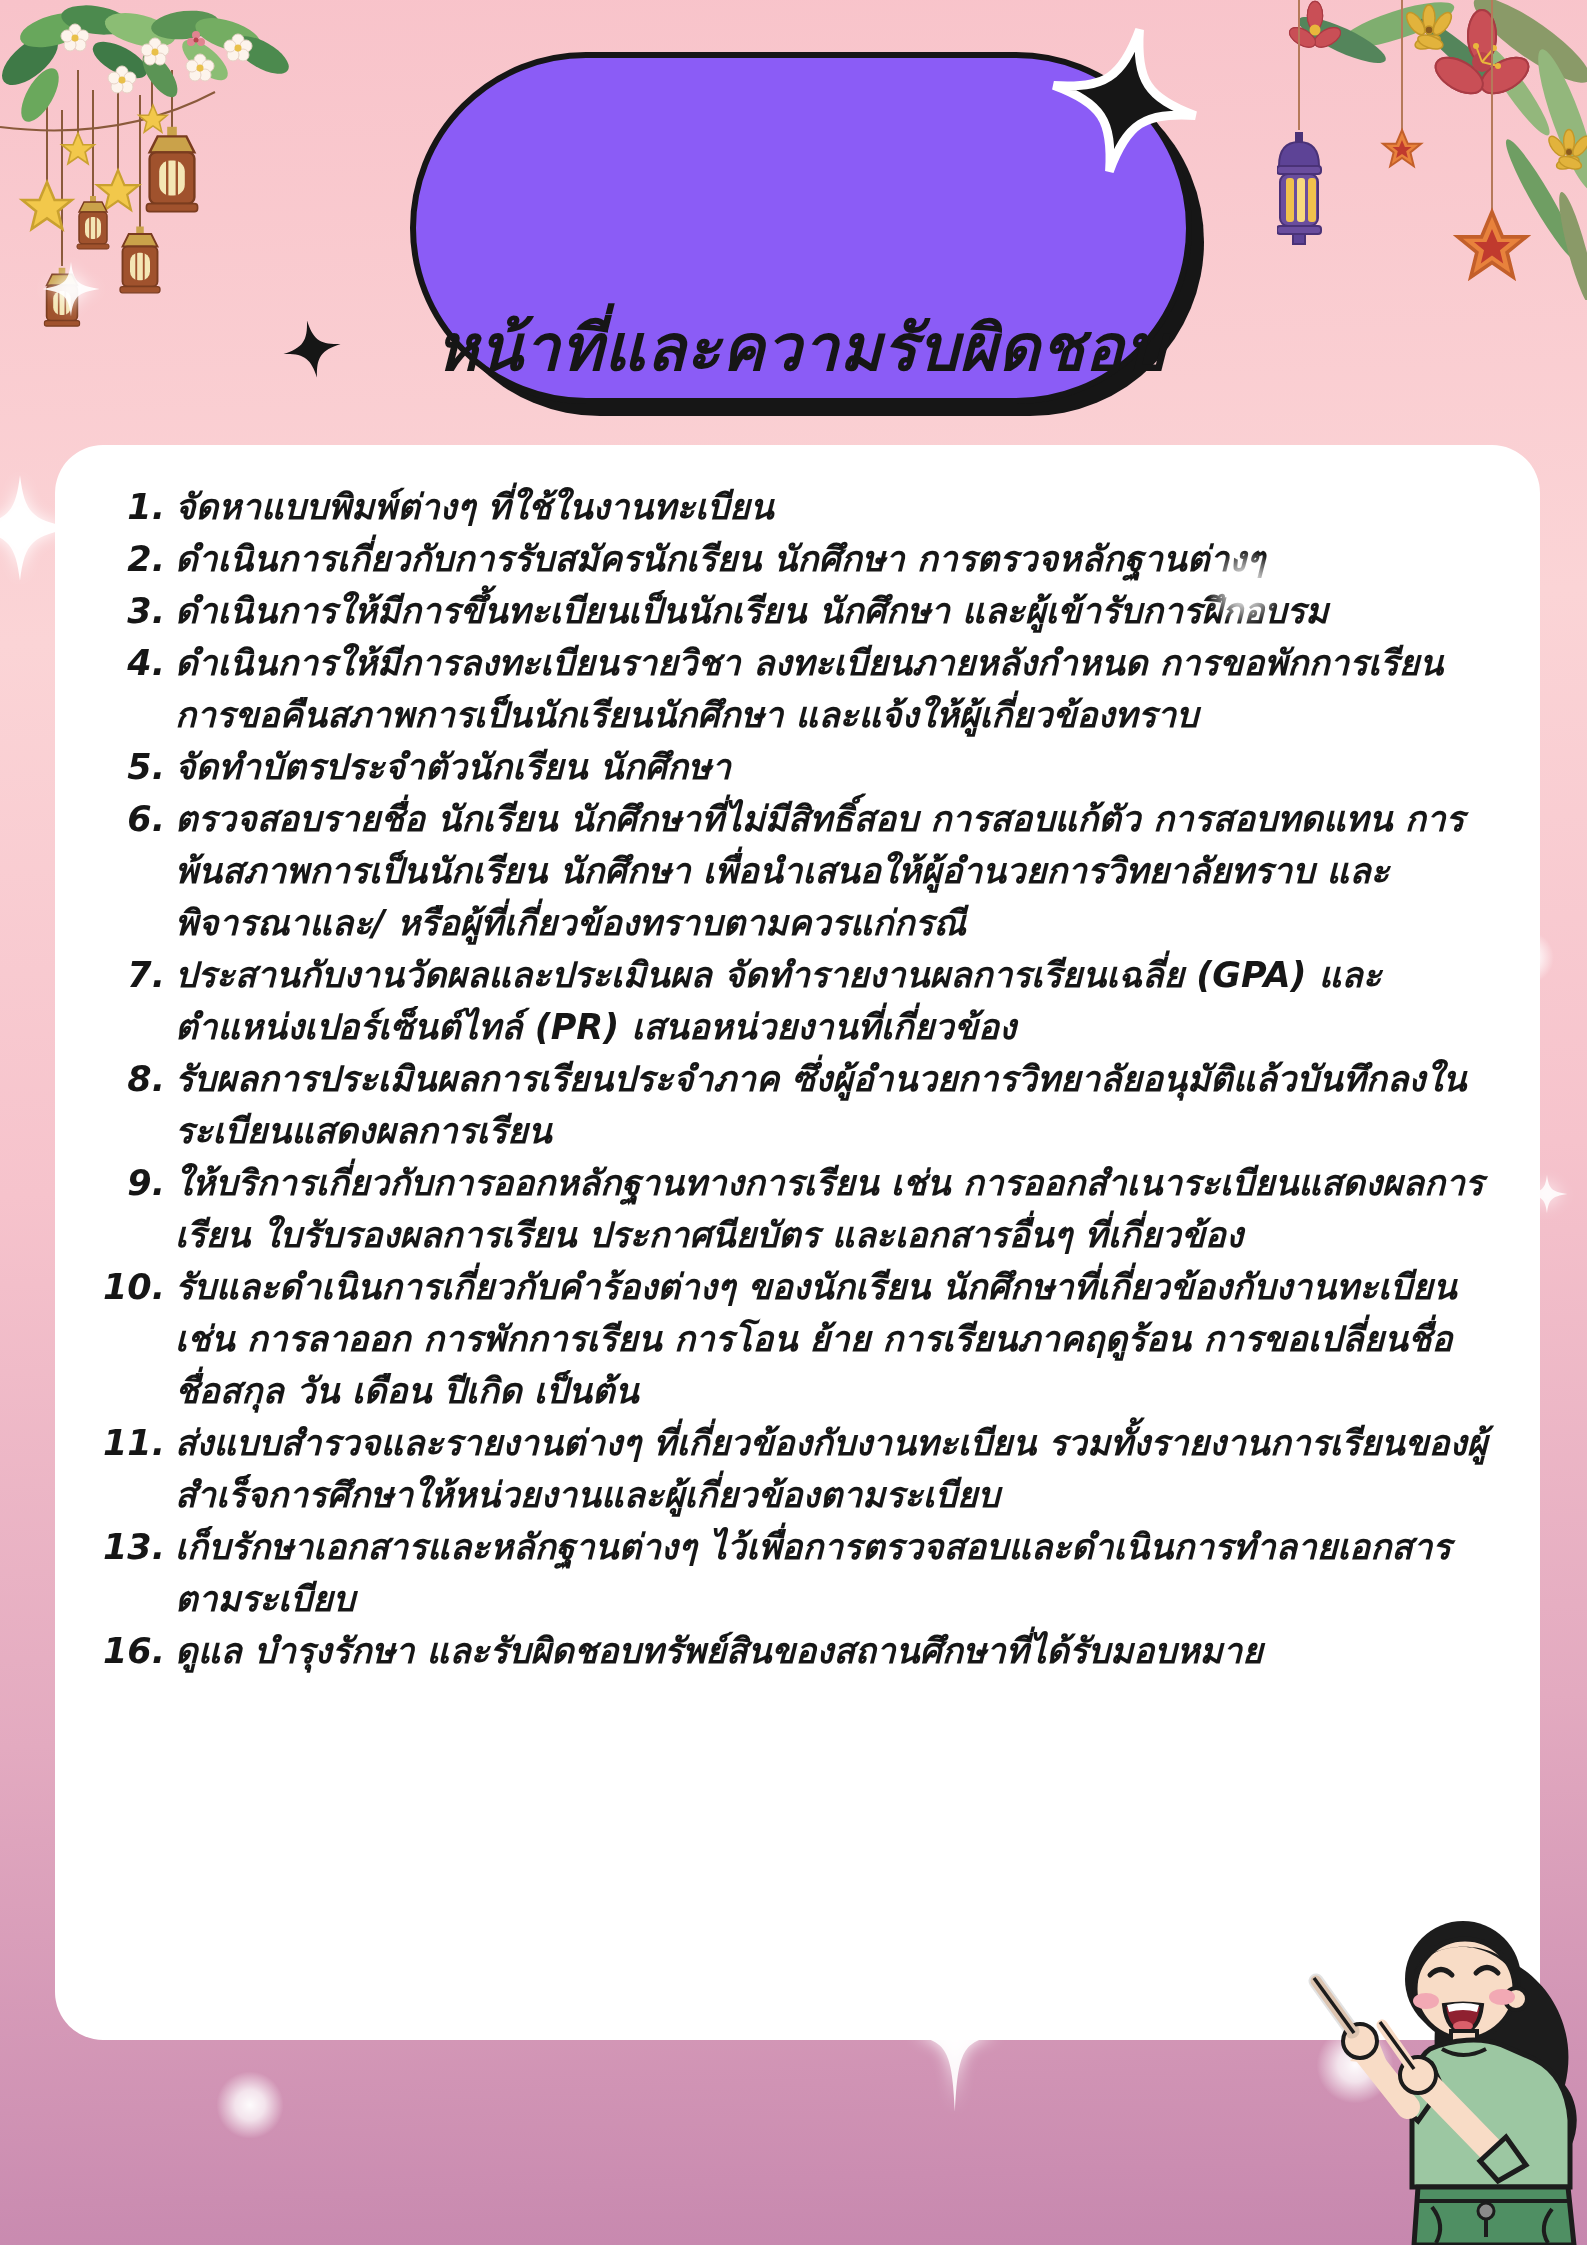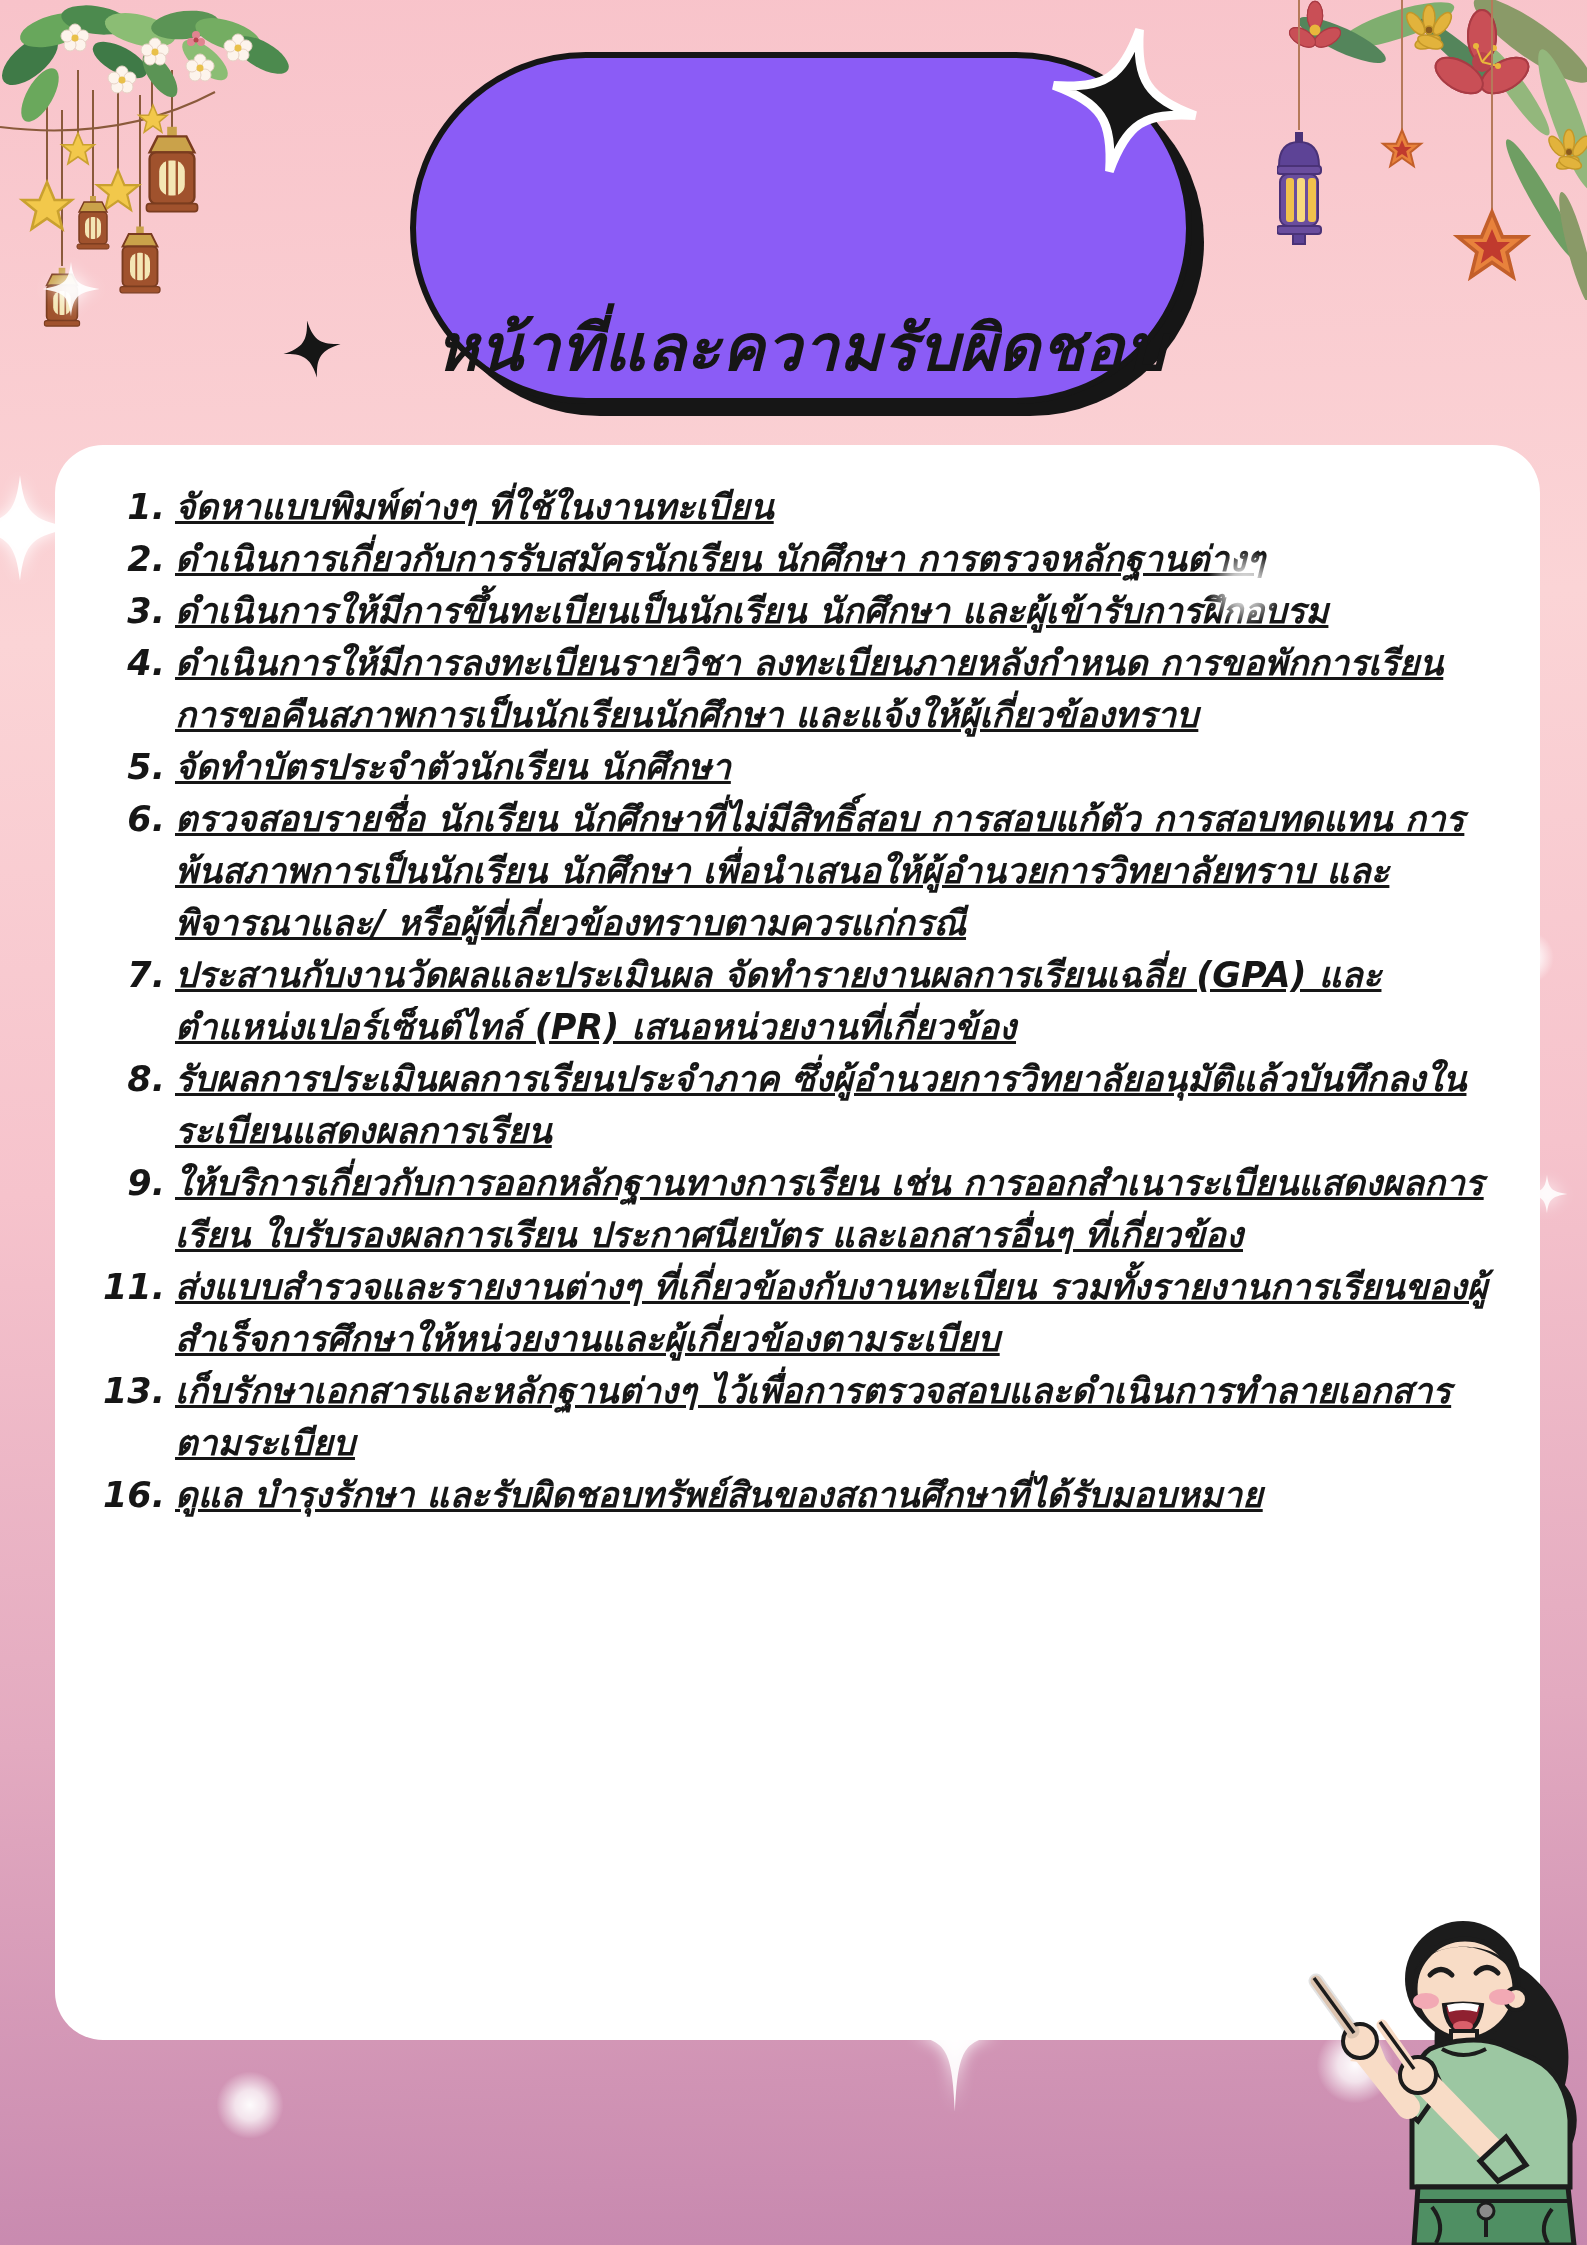--- a/index.html
+++ b/index.html
@@ -24,21 +24,21 @@
   .card{
     position:absolute;left:55px;top:445px;width:1485px;height:1595px;
     background:#ffffff;border-radius:48px;z-index:2;
   }
   .duties{
     position:absolute;left:36px;right:40px;top:36px;
     font-size:35px;line-height:52px;font-style:italic;font-weight:600;color:#161616;
   }
   .duty{display:flex;align-items:flex-start;}
   .duty .num{flex:0 0 74px;text-align:right;padding-right:10px;font-weight:700;}
-  .duty .txt{flex:1;text-decoration:underline;}
+  .duty .txt{flex:1;}
   
   .deco{position:absolute;z-index:3;}
   .girl{position:absolute;right:0;bottom:0;width:407px;height:330px;z-index:4;}
   .spark{position:absolute;z-index:4;filter:drop-shadow(0 0 8px #ffffff);}
   .glow{position:absolute;z-index:4;border-radius:50%;
     background:radial-gradient(circle,rgba(255,255,255,.97) 0%,rgba(255,255,255,.75) 30%,rgba(255,255,255,0) 68%);}
 </style>
 </head>
 <body>
 
@@ -291,20 +291,24 @@
   <div class="duty">
     <span class="num">8.</span>
     <span class="txt">รับผลการประเมินผลการเรียนประจำภาค ซึ่งผู้อำนวยการวิทยาลัยอนุมัติแล้วบันทึกลงในระเบียนแสดงผลการเรียน</span>
   </div>
 
   <div class="duty">
     <span class="num">9.</span>
     <span class="txt">ให้บริการเกี่ยวกับการออกหลักฐานทางการเรียน เช่น การออกสำเนาระเบียนแสดงผลการเรียน ใบรับรองผลการเรียน ประกาศนียบัตร และเอกสารอื่นๆ ที่เกี่ยวข้อง</span>
   </div>
 
+  <div class="duty">
+    <span class="num">10.</span>
+    <span class="txt">รับและดำเนินการเกี่ยวกับคำร้องต่างๆ ของนักเรียน นักศึกษาที่เกี่ยวข้องกับงานทะเบียน เช่น การลาออก การพักการเรียน การโอน ย้าย การเรียนภาคฤดูร้อน การขอเปลี่ยนชื่อ ชื่อสกุล วัน เดือน ปีเกิด เป็นต้น</span>
+  </div>
 
   <div class="duty">
     <span class="num">11.</span>
     <span class="txt">ส่งแบบสำรวจและรายงานต่างๆ ที่เกี่ยวข้องกับงานทะเบียน รวมทั้งรายงานการเรียนของผู้สำเร็จการศึกษาให้หน่วยงานและผู้เกี่ยวข้องตามระเบียบ</span>
   </div>
 
 
   <div class="duty">
     <span class="num">13.</span>
     <span class="txt">เก็บรักษาเอกสารและหลักฐานต่างๆ ไว้เพื่อการตรวจสอบและดำเนินการทำลายเอกสารตามระเบียบ</span>

